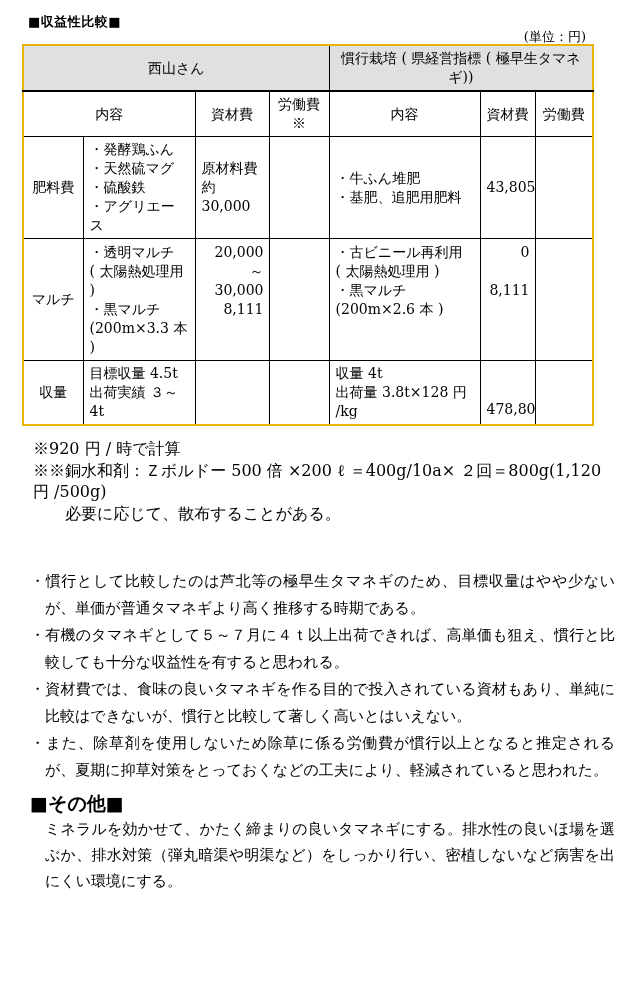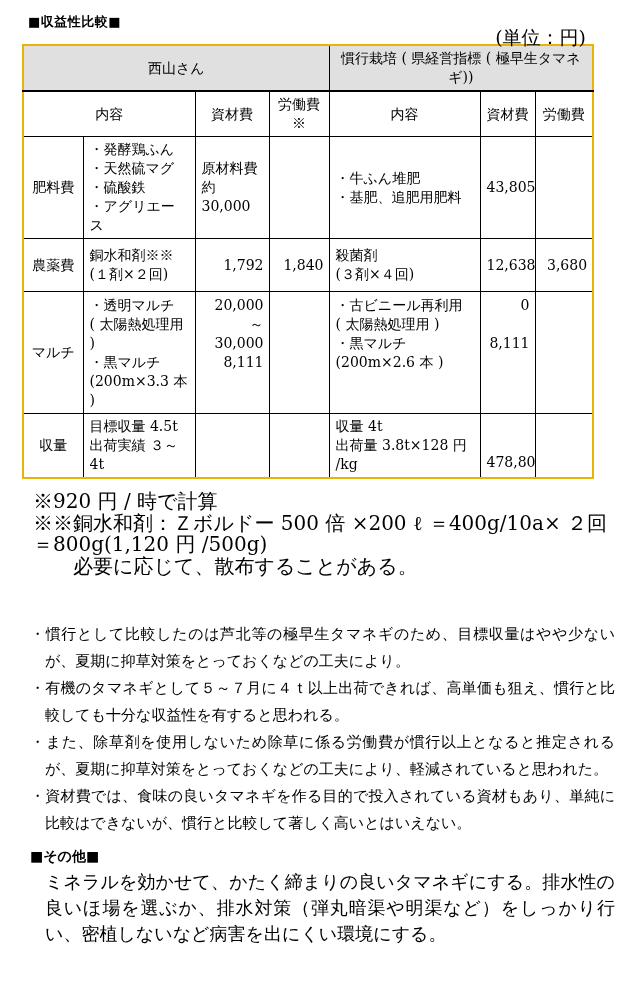--- a/index.html
+++ b/index.html
@@ -3,50 +3,50 @@
 <meta charset="utf-8">
 <style>
   html,body{margin:0;padding:0;}
   body{
     width:635px;height:1002px;overflow:hidden;background:#ffffff;color:#000;
     font-family:"DejaVu Serif","Liberation Serif",serif;
     -webkit-font-smoothing:antialiased;
   }
   .page{position:relative;width:635px;height:1002px;box-sizing:border-box;padding-top:14px;}
   .doc-title{margin-left:28px;font-size:13px;line-height:16px;font-weight:bold;letter-spacing:0.5px;}
-  .unit-label{text-align:right;margin-right:49px;font-size:19px;line-height:14px;}
+  .unit-label{text-align:right;margin-right:49px;font-size:13px;line-height:14px;}
 
   table.cmp{
     margin-left:22px;margin-top:0;border-collapse:collapse;table-layout:fixed;
     width:570px;font-size:14px;border:2px solid #eab308;
   }
   .cmp td{border:1px solid #000;line-height:19px;white-space:pre-line;
     padding:3px 6px;vertical-align:middle;overflow:hidden;}
   .cmp tr.ghead td{background:#e0e0e0;text-align:center;height:38px;border-bottom:2px solid #000;font-size:14px;}
   .cmp tr.chead td{text-align:center;height:25px;}
   .c-a{width:60px}.c-b{width:112px}.c-c{width:74px}.c-d{width:60px}
   .c-e{width:151px}.c-f{width:55px}.c-g{width:58px}
   .cmp td.lbl{text-align:center;padding:2px 2px;}
   .cmp td.num{text-align:right;padding-right:5px;}
   .cmp td.top{vertical-align:top;padding-top:4px;}
   .cmp td.bot{vertical-align:bottom;padding-bottom:5px;}
   .r-fert{height:77px}.r-pest{height:53px}.r-mulch{height:87px}.r-yield{height:47px}
 
-  .notes{margin:12px 20px 0 33px;font-size:20px;line-height:21.5px;}
+  .notes{margin:12px 20px 0 33px;font-size:16px;line-height:21.5px;}
   .notes p{margin:0;white-space:pre-line;}
 
   .analysis{margin-top:44px;}
   p.bullet{
     margin:0 20px 0 30px;font-size:15px;line-height:27px;
     padding-left:15px;text-indent:-15px;text-align:justify;
   }
-  .others-heading{margin:6px 20px 0 30px;font-size:14px;line-height:26px;font-weight:bold;}
+  .others-heading{margin:6px 20px 0 30px;font-size:19px;line-height:26px;font-weight:bold;}
   .others p.bullet{line-height:26px;}
   p.sub{
-    margin:0 20px 0 30px;font-size:18px;line-height:26px;
+    margin:0 20px 0 30px;font-size:15px;line-height:26px;
     padding-left:15px;text-align:justify;
   }
 </style>
 </head>
 <body>
 
 <div class="page">
 
   <div class="doc-title">■収益性比較■</div>
   <div class="unit-label">(単位：円)</div>
@@ -83,31 +83,20 @@
 ・アグリエース</td>
         <td>原材料費
 約 30,000</td>
         <td class="num"></td>
         <td>・牛ふん堆肥
 ・基肥、追肥用肥料</td>
         <td class="num">43,805</td>
         <td class="num"></td>
       </tr>
 
-      <tr class="r-pest">
-        <td class="lbl">農薬費</td>
-        <td>銅水和剤※※
-(１剤×２回)</td>
-        <td class="num">1,792</td>
-        <td class="num">1,840</td>
-        <td>殺菌剤
-(３剤×４回)</td>
-        <td class="num">12,638</td>
-        <td class="num">3,680</td>
-      </tr>
 
       <tr class="r-mulch">
         <td class="lbl">マルチ</td>
         <td class="top">・透明マルチ
 ( 太陽熱処理用 )
 ・黒マルチ
 (200m×3.3 本 )</td>
         <td class="num top">20,000～
 30,000
 8,111</td>
@@ -136,24 +125,24 @@
     </tbody>
   </table>
 
   <div class="notes">
     <p>※920 円 / 時で計算</p>
     <p>※※銅水和剤：Ｚボルドー 500 倍 ×200 ℓ ＝400g/10a× ２回＝800g(1,120 円 /500g)</p>
     <p>　　必要に応じて、散布することがある。</p>
   </div>
 
   <div class="analysis">
-    <p class="bullet">・慣行として比較したのは芦北等の極早生タマネギのため、目標収量はやや少ないが、夏期に抑草対策をとっておくなどの工夫により。</p>
+    <p class="bullet">・慣行として比較したのは芦北等の極早生タマネギのため、目標収量はやや少ないが、単価が普通タマネギより高く推移する時期である。</p>
     <p class="bullet">・有機のタマネギとして５～７月に４ｔ以上出荷できれば、高単価も狙え、慣行と比較しても十分な収益性を有すると思われる。</p>
+    <p class="bullet">・資材費では、食味の良いタマネギを作る目的で投入されている資材もあり、単純に比較はできないが、慣行と比較して著しく高いとはいえない。</p>
     <p class="bullet">・また、除草剤を使用しないため除草に係る労働費が慣行以上となると推定されるが、夏期に抑草対策をとっておくなどの工夫により、軽減されていると思われた。</p>
-    <p class="bullet">・資材費では、食味の良いタマネギを作る目的で投入されている資材もあり、単純に比較はできないが、慣行と比較して著しく高いとはいえない。</p>
   </div>
 
   <div class="others">
     <div class="others-heading">■その他■</div>
     <p class="sub">ミネラルを効かせて、かたく締まりの良いタマネギにする。排水性の良いほ場を選ぶか、排水対策（弾丸暗渠や明渠など）をしっかり行い、密植しないなど病害を出にくい環境にする。</p>
 
   </div>
 
 </div>
 

